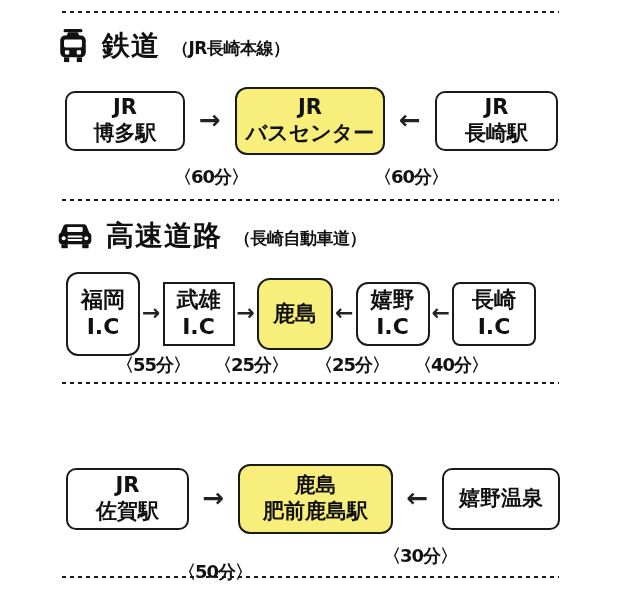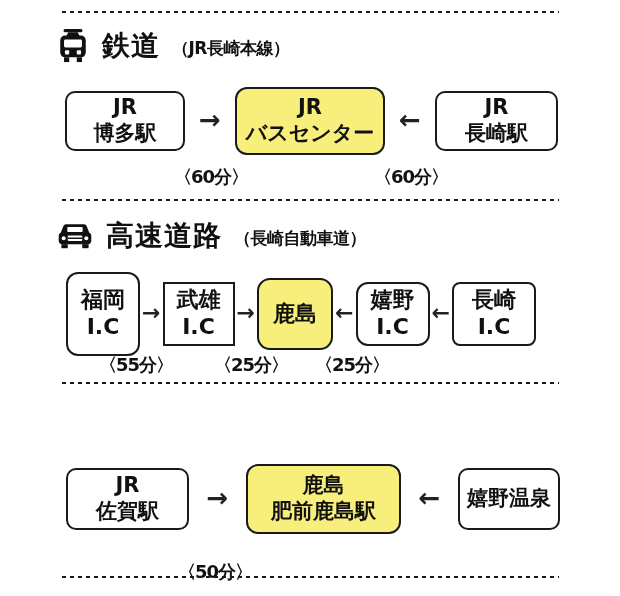--- a/index.html
+++ b/index.html
@@ -129,39 +129,41 @@
     <div class="stop" style="width:74px;height:64px;border-radius:12px">
       <span>嬉野</span>
       <span>I.C</span>
     </div>
     <div class="arrow" style="font-size:22px">←</div>
     <div class="stop" style="width:84px;height:64px;border-radius:8px">
       <span>長崎</span>
       <span>I.C</span>
     </div>
   </div>
-  <div class="time" style="left:136px;top:345px">〈55分〉</div>
+  <div class="time" style="left:153px;top:345px">〈55分〉</div>
   <div class="time" style="left:251px;top:345px">〈25分〉</div>
   <div class="time" style="left:352px;top:345px">〈25分〉</div>
+  <div class="time" style="left:451px;top:345px">〈40分〉</div>
 
   <div class="dotted" style="top:382px"></div>
 
 
   <div class="row fs21" style="top:464px;left:66px;width:494px;height:70px">
     <div class="stop" style="width:123px;height:62px">
       <span>JR</span>
       <span>佐賀駅</span>
     </div>
     <div class="arrow">→</div>
     <div class="stop hl" style="width:155px;height:70px">
       <span>鹿島</span>
       <span>肥前鹿島駅</span>
     </div>
     <div class="arrow">←</div>
-    <div class="stop" style="width:102px;height:62px">
+    <div class="stop" style="width:118px;height:62px">
       <span>嬉野温泉</span>
     </div>
   </div>
   <div class="time" style="left:215px;top:552px">〈50分〉</div>
+  <div class="time" style="left:420px;top:536px">〈30分〉</div>
 
   <div class="dotted" style="top:576px"></div>
 
 </div>
 
 </body></html>

